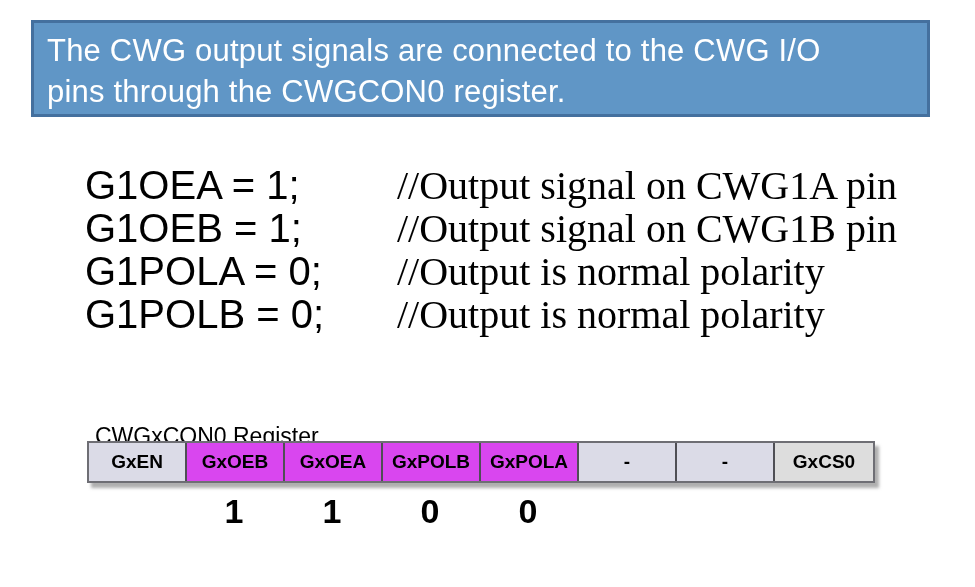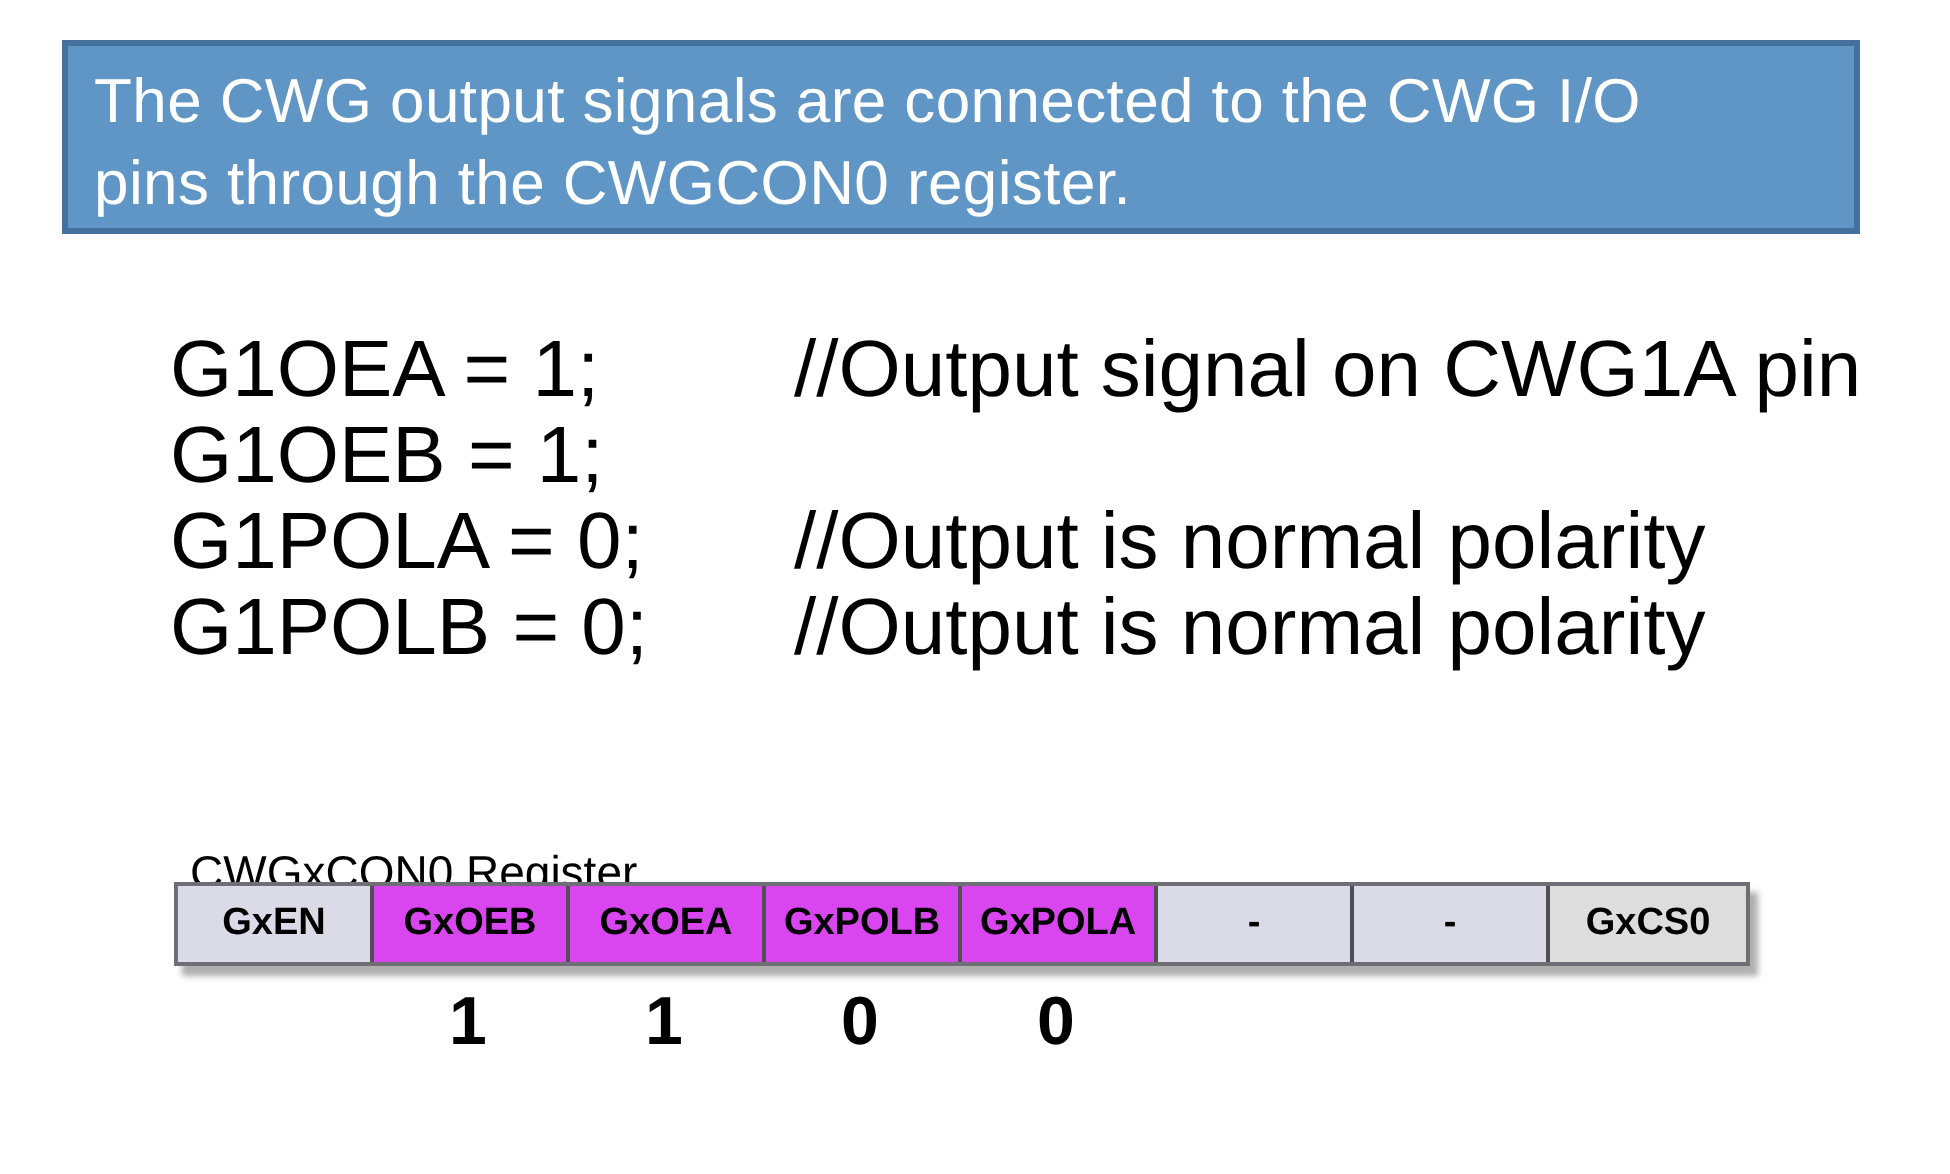--- a/index.html
+++ b/index.html
@@ -33,21 +33,21 @@
   .code-block {
     position: absolute;
     left: 85px;
     top: 164px;
     color: #000000;
     font-size: 40px;
     line-height: 43px;
   }
   .code-line { display: flex; white-space: pre; }
   .code-stmt { display: inline-block; width: 312px; }
-  .code-cmt  { display: inline-block; }
+  .code-cmt  { display: inline-block; font-family: Liberation Serif, serif; }
 
   
   .reg-title {
     position: absolute;
     left: 95px;
     top: 401px;
     font-size: 23px;
     color: #000000;
     margin-top: 22px;
   }
@@ -100,20 +100,21 @@
     <div>pins through the CWGCON0 register.</div>
   </div>
 
   <div class="code-block">
     <div class="code-line">
       <span class="code-stmt">G1OEA = 1;</span>
       <span class="code-cmt">//Output signal on CWG1A pin</span>
     </div>
     <div class="code-line">
       <span class="code-stmt">G1OEB = 1;</span>
+      <span class="code-cmt">//Output signal on CWG1B pin</span>
     </div>
     <div class="code-line">
       <span class="code-stmt">G1POLA = 0;</span>
       <span class="code-cmt">//Output is normal polarity</span>
     </div>
     <div class="code-line">
       <span class="code-stmt">G1POLB = 0;</span>
       <span class="code-cmt">//Output is normal polarity</span>
     </div>
   </div>

